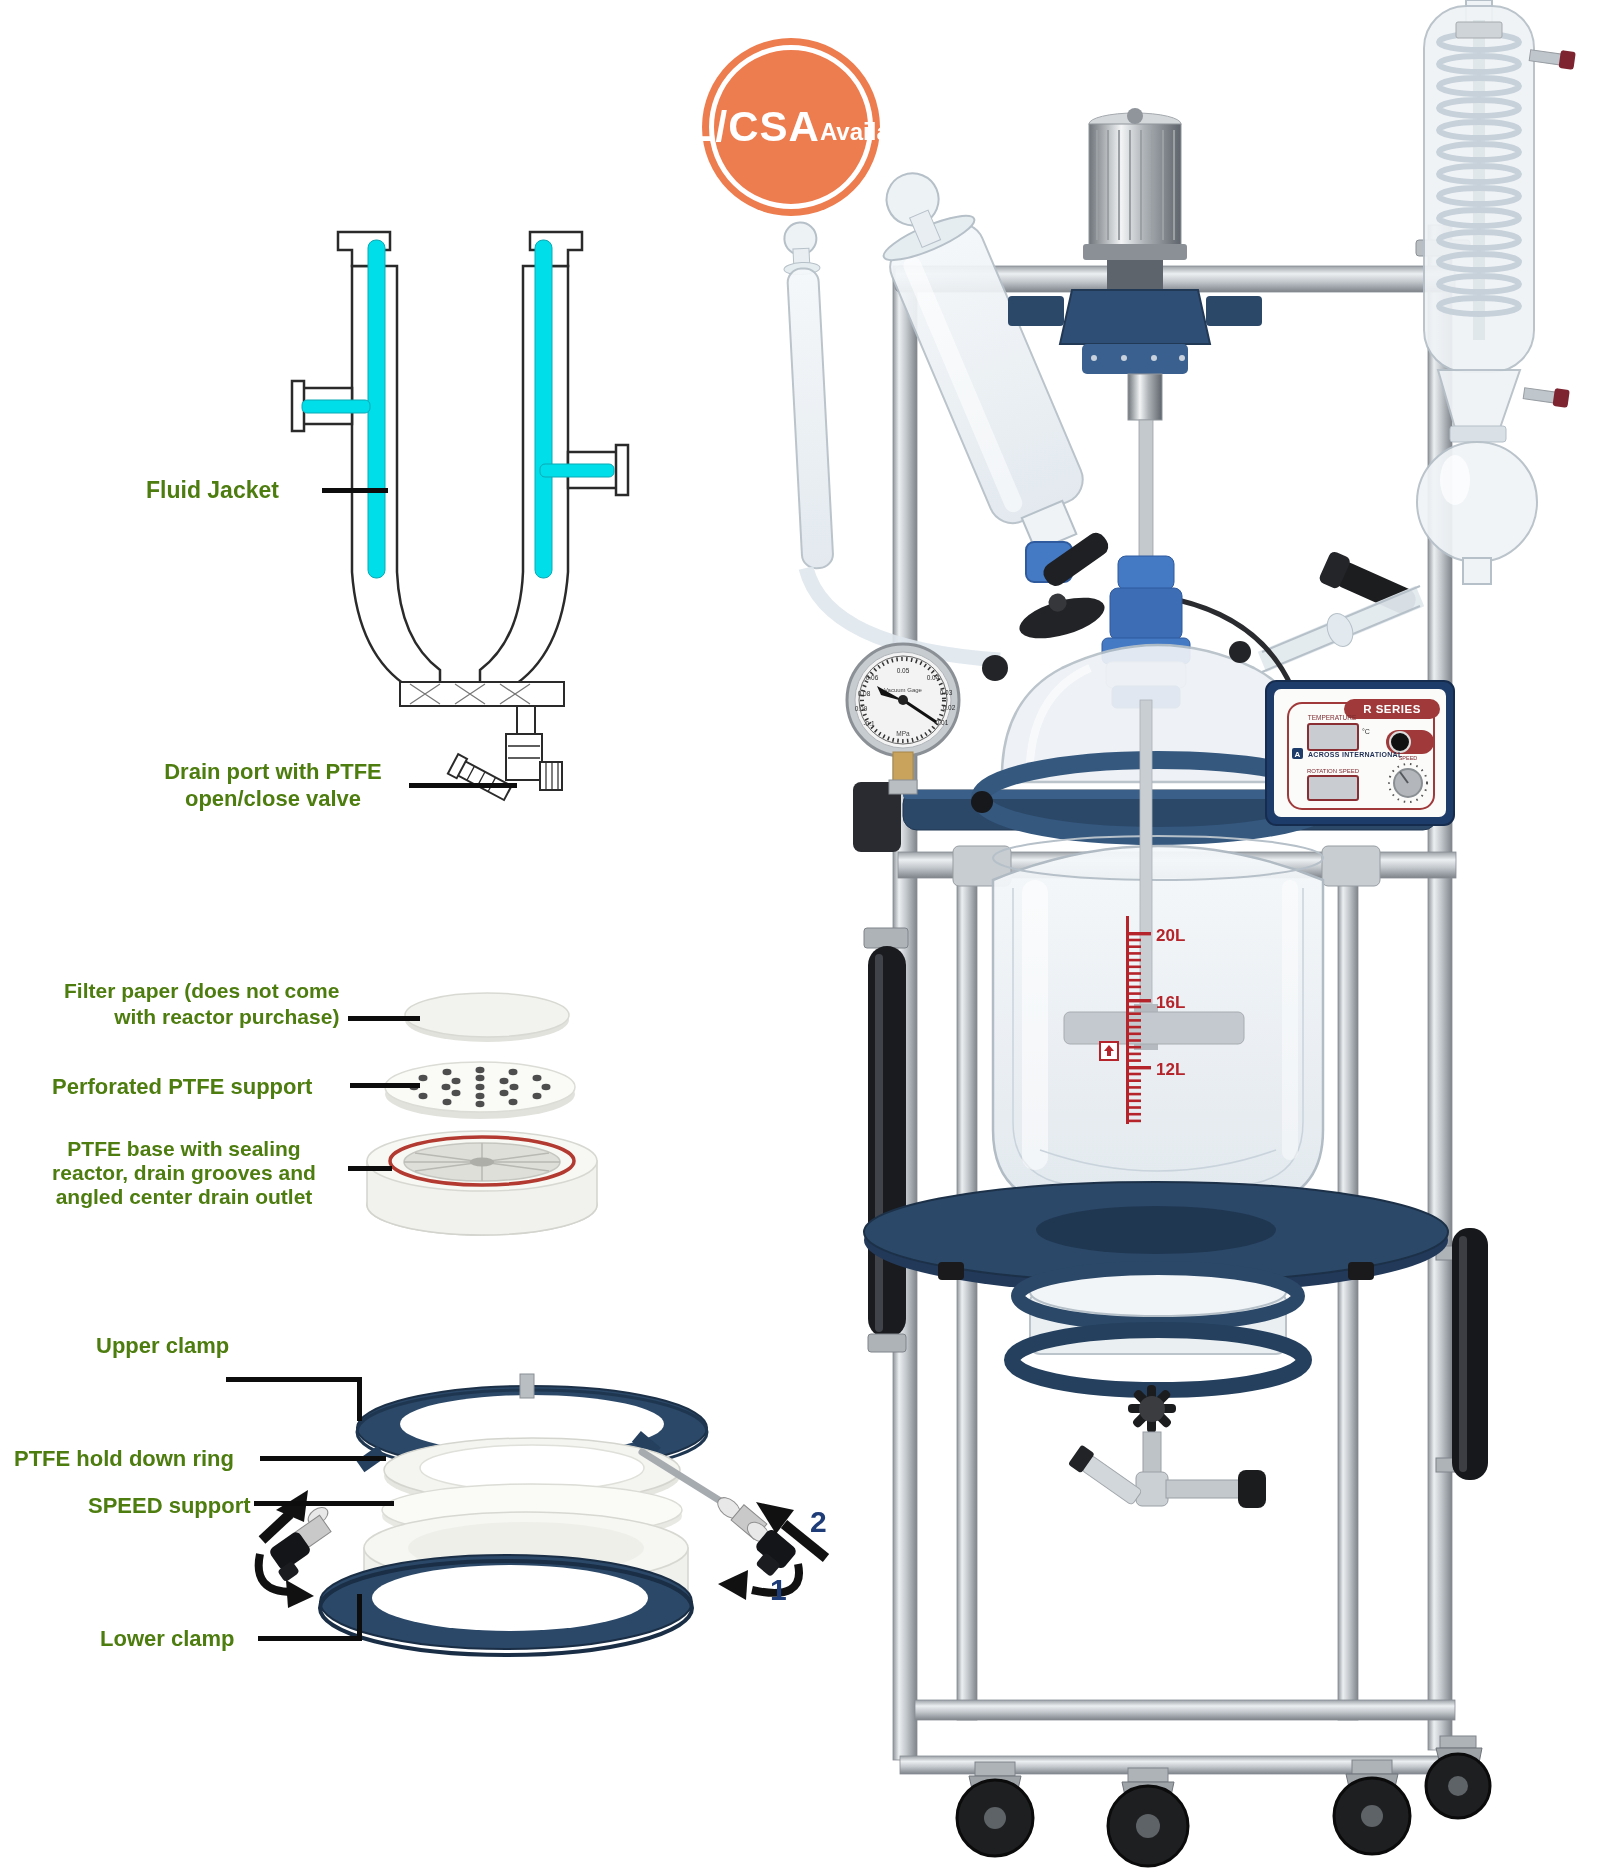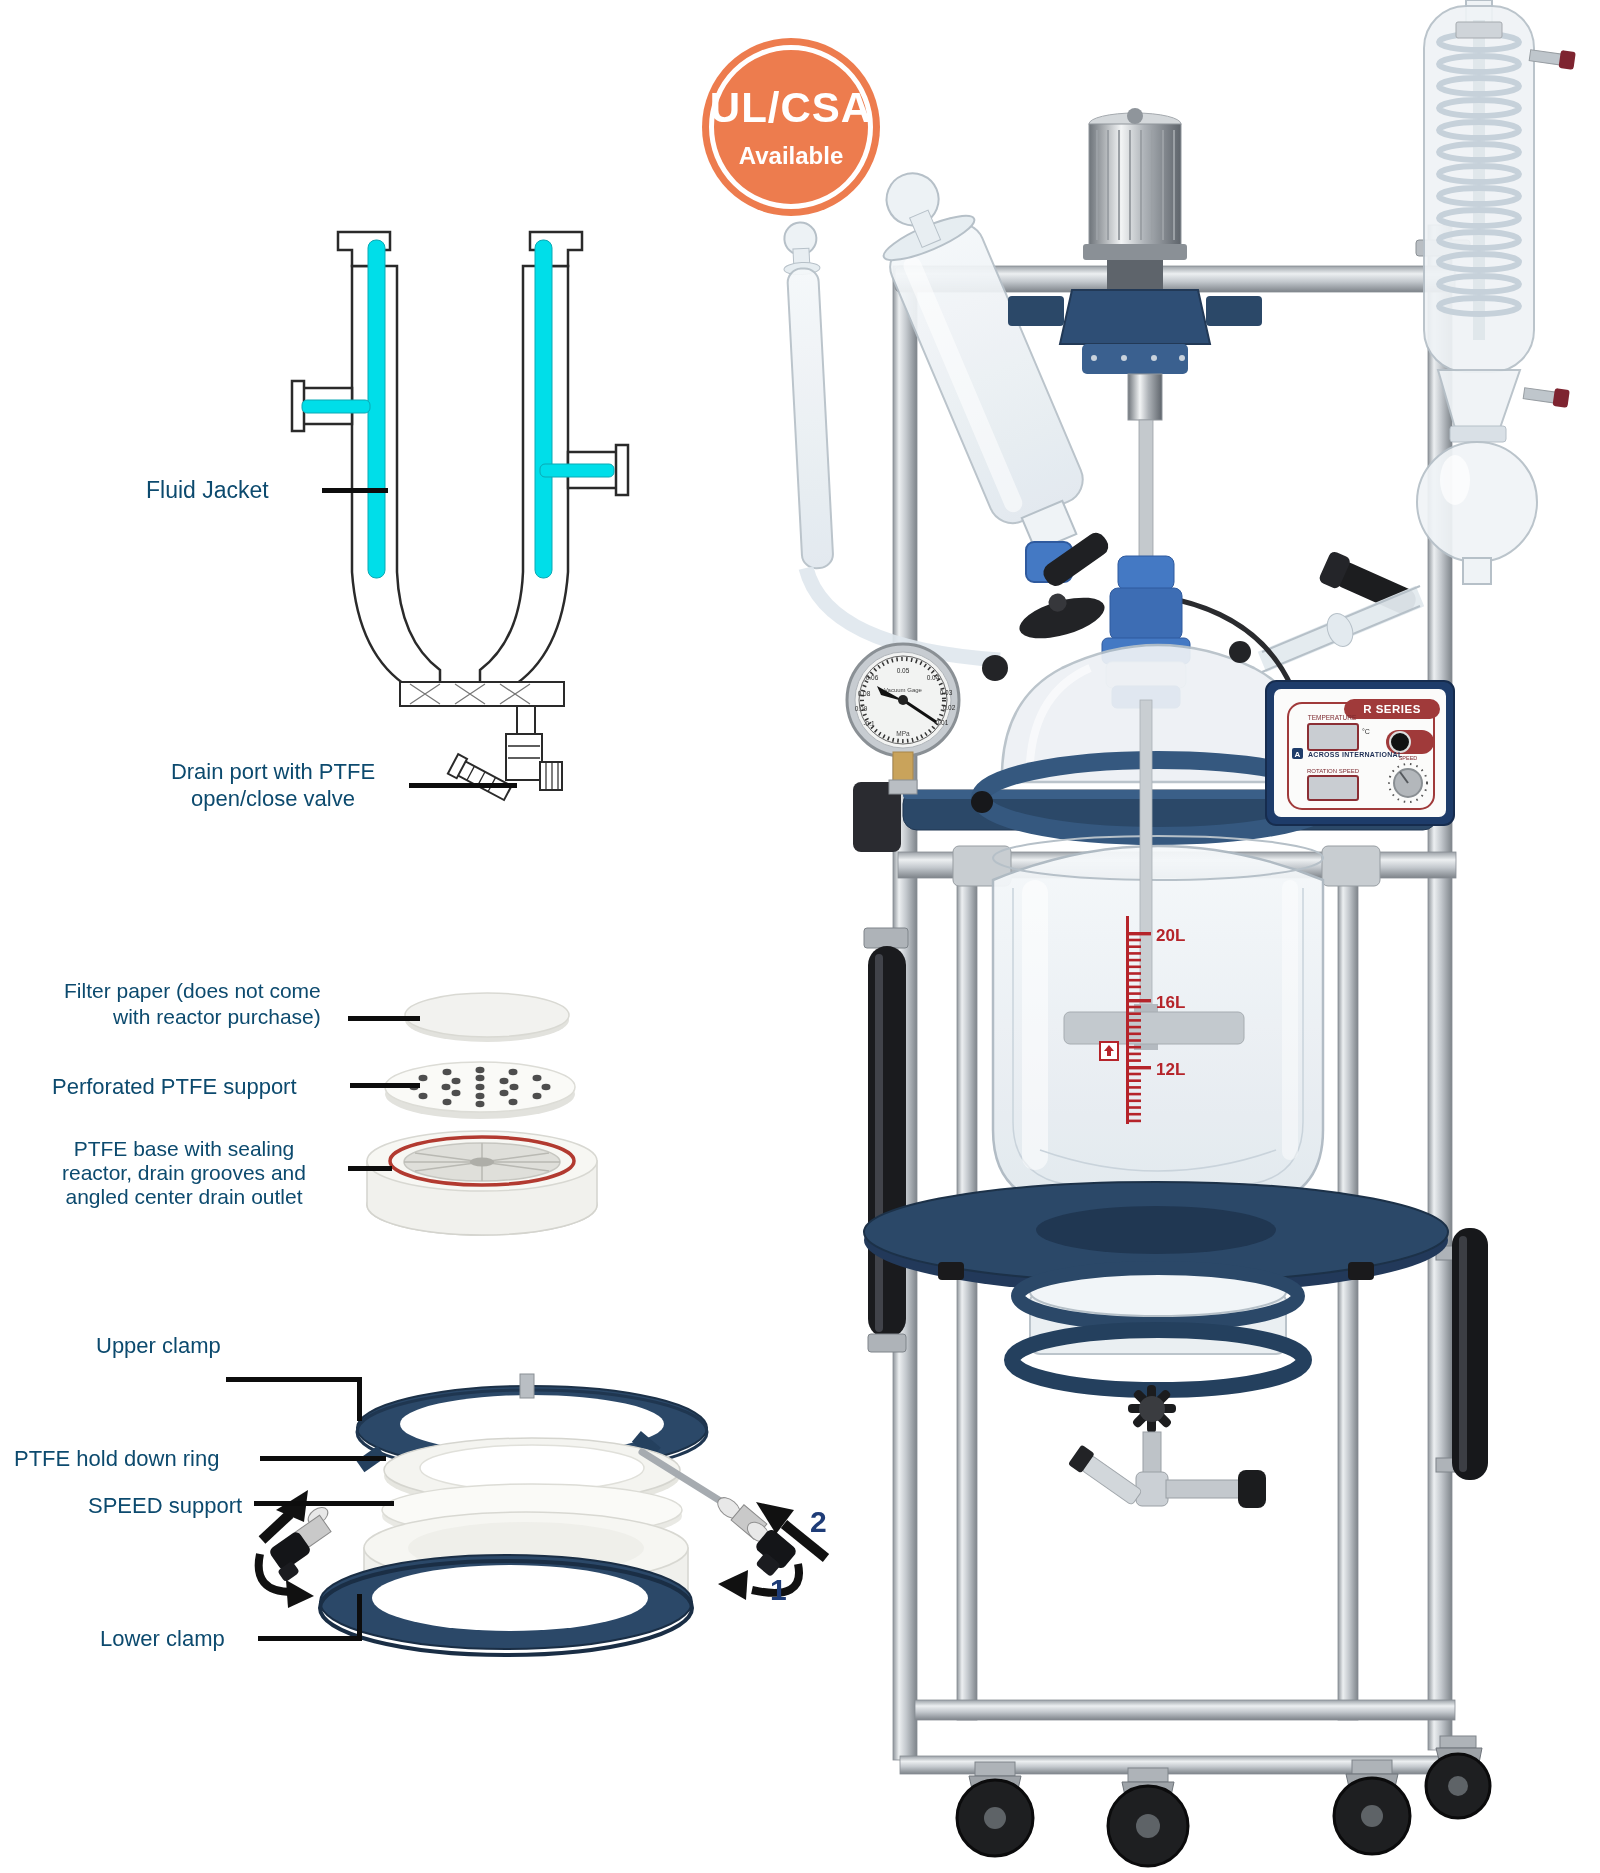--- a/index.html
+++ b/index.html
@@ -1,27 +1,27 @@
 <!DOCTYPE html>
 <html><head>
 <meta charset="utf-8">
 <style>
   html,body{margin:0;padding:0;background:#fff;}
   .canvas{position:relative;width:1600px;height:1873px;background:#ffffff;overflow:hidden;
           font-family:"Liberation Sans",sans-serif;}
   svg{position:absolute;}
-  .lbl{position:absolute;font-weight:normal;color:#0c4a6e;font-size:22px;line-height:27px;white-space:nowrap;}
+  .lbl{position:absolute;font-weight:bold;color:#4d7c0f;font-size:22px;line-height:27px;white-space:nowrap;}
   .lbl.sm{font-size:21px;line-height:26px;text-align:right;}
   .lbl.ctr{text-align:center;white-space:normal;}
   .leader{position:absolute;background:#0d0d0d;height:5px;}
   .leader.v{width:5px;}
   .badge{position:absolute;left:702px;top:38px;width:178px;height:178px;border-radius:50%;
          background:#ED7C4E;z-index:10;}
   .badge-inner{position:absolute;inset:7px;border:5px solid #ffffff;border-radius:50%;
-         display:flex;flex-direction:column;align-items:center;justify-content:center;color:#fff;font-weight:bold;}
+         display:flex;flex-direction:row;align-items:center;justify-content:center;color:#fff;font-weight:bold;}
   .badge-l1{font-size:42px;letter-spacing:1px;}
   .badge-l2{font-size:24px;margin-top:10px;}
   text{font-family:"Liberation Sans",sans-serif;}
 </style>
 </head>
 <body>
 
 <div class="canvas">
 
   <div class="badge">

